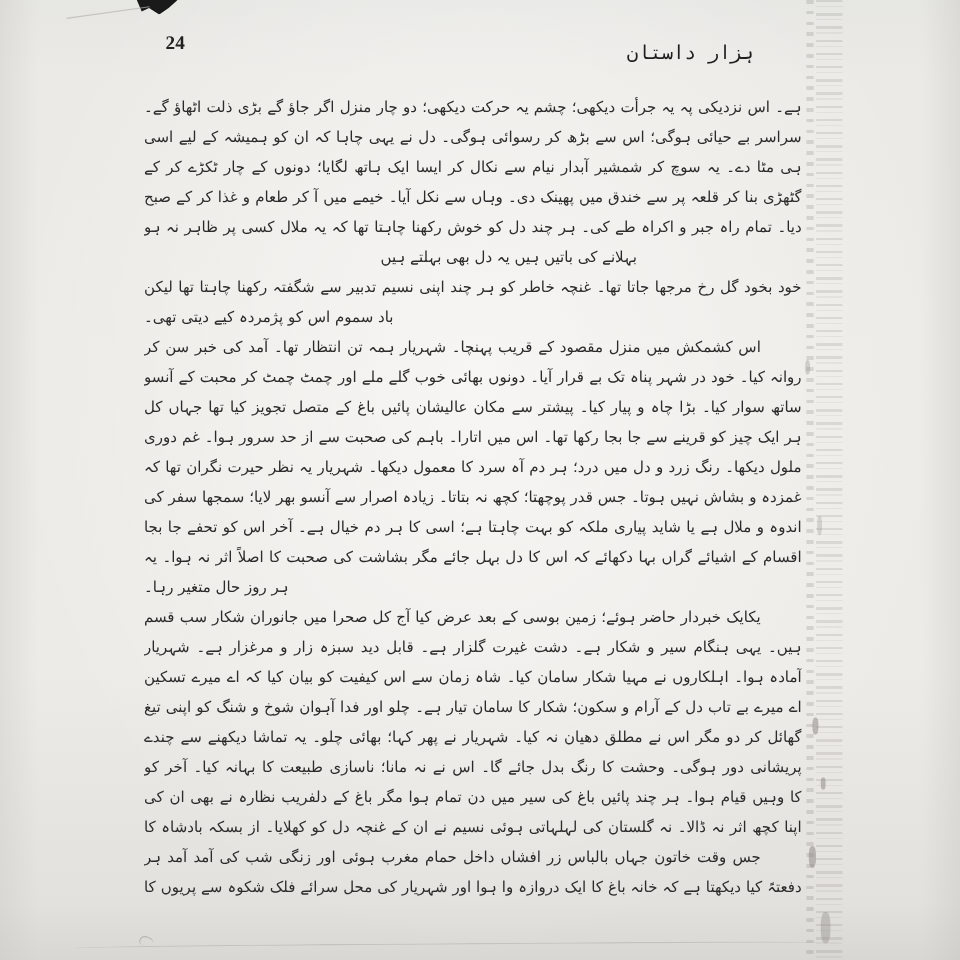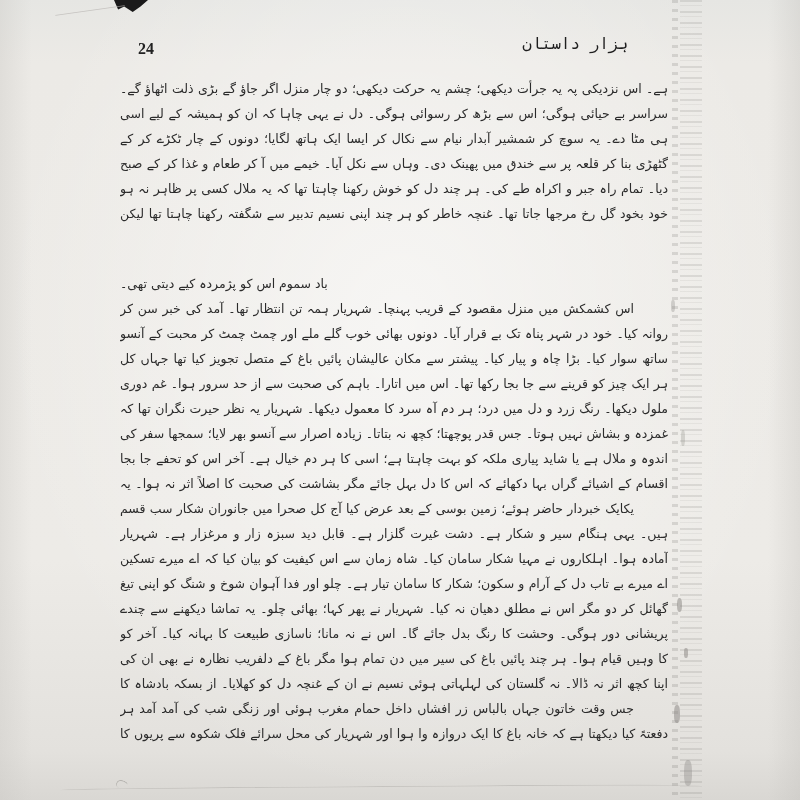--- a/index.html
+++ b/index.html
@@ -10,40 +10,40 @@
       linear-gradient(180deg, #e6e6e3 0%, #eceae6 8%, #edebe7 70%, #e3e1dd 94%, #d9d7d3 100%);
   }
   .page{
     position:absolute;inset:0;
     background:
       radial-gradient(ellipse at 50% 40%, rgba(255,255,255,.55) 0%, rgba(255,255,255,0) 70%),
       linear-gradient(90deg, rgba(200,198,194,.35) 0%, rgba(255,255,255,0) 4%, rgba(255,255,255,0) 96%, rgba(190,188,184,.30) 100%);
   }
   
   .page-number{
-    position:absolute;left:138px;top:40px;
+    position:absolute;left:138px;top:28px;
     font-family:"Liberation Serif",serif;font-weight:bold;
     font-size:16px;color:#222;
   }
   .book-title{
     position:absolute;right:172px;top:34px;direction:rtl;
     font-size:16px;color:#1f1f1f;font-family:Liberation Mono, monospace;
   }
   
   .text-block{
     position:absolute;left:120px;top:76px;width:548px;direction:rtl;
   }
   .line{
     height:25px;line-height:25px;overflow:hidden;
     font-size:12.5px;color:#2b2b2b;
     text-rendering:optimizeLegibility;
   }
   .line.justify{text-align:justify;text-align-last:justify;}
   .line.indent{text-align:justify;text-align-last:justify;padding-right:34px;}
-  .line.left{text-align:left;margin-top:45px;}
+  .line.left{text-align:left;}
   .line.center{text-align:center;padding-left:60px;}
   
   .corner-mark{
     position:absolute;left:114px;top:0;width:34px;height:12px;
     background:#1a1a1a;
     clip-path:polygon(0 0,100% 0,78% 55%,55% 100%,30% 55%,12% 80%);
   }
   .crease{
     position:absolute;left:55px;top:10px;width:70px;height:1px;
     background:#b6b4b0;transform:rotate(-8deg);opacity:.7;
@@ -98,30 +98,32 @@
 
   <div class="page-number">24</div>
   <div class="book-title">ہزار داستان</div>
 
   <div class="text-block">
       <div class="line justify">ہے۔ اس نزدیکی پہ یہ جرأت دیکھی؛ چشم یہ حرکت دیکھی؛ دو چار منزل اگر جاؤ گے بڑی ذلت اٹھاؤ گے۔ طرح دینے میں</div>
       <div class="line justify">سراسر بے حیائی ہوگی؛ اس سے بڑھ کر رسوائی ہوگی۔ دل نے یہی چاہا کہ ان کو ہمیشہ کے لیے اسی بستر پر سلا دے۔ یہ جھگڑا</div>
       <div class="line justify">ہی مٹا دے۔ یہ سوچ کر شمشیر آبدار نیام سے نکال کر ایسا ایک ہاتھ لگایا؛ دونوں کے چار ٹکڑے کر کے جھنگ بنایا۔ نعشوں کو</div>
       <div class="line justify">گٹھڑی بنا کر قلعہ پر سے خندق میں پھینک دی۔ وہاں سے نکل آیا۔ خیمے میں آ کر طعام و غذا کر کے صبح کی۔ بعد نماز کوچ کا حکم</div>
       <div class="line justify">دیا۔ تمام راہ جبر و اکراہ طے کی۔ ہر چند دل کو خوش رکھنا چاہتا تھا کہ یہ ملال کسی پر ظاہر نہ ہو مگر استغفر اللہ   ع</div>
+      <div class="line center">بہلانے کی باتیں ہیں یہ دل بھی بہلتے ہیں</div>
       <div class="line justify">خود بخود گل رخ مرجھا جاتا تھا۔ غنچہ خاطر کو ہر چند اپنی نسیم تدبیر سے شگفتہ رکھنا چاہتا تھا لیکن فطرتی غم اندرونی کی</div>
       <div class="line left">باد سموم اس کو پژمردہ کیے دیتی تھی۔</div>
       <div class="line indent">اس کشمکش میں منزل مقصود کے قریب پہنچا۔ شہریار ہمہ تن انتظار تھا۔ آمد کی خبر سن کر ارکان دولت کو بہر استقبال</div>
       <div class="line justify">روانہ کیا۔ خود در شہر پناہ تک بے قرار آیا۔ دونوں بھائی خوب گلے ملے اور چمٹ چمٹ کر محبت کے آنسو بہائے۔ پھر اپنے</div>
       <div class="line justify">ساتھ سوار کیا۔ بڑا چاہ و پیار کیا۔ پیشتر سے مکان عالیشان پائیں باغ کے متصل تجویز کیا تھا جہاں کل اسباب ضرورت اور</div>
       <div class="line justify">ہر ایک چیز کو قرینے سے جا بجا رکھا تھا۔ اس میں اتارا۔ باہم کی صحبت سے از حد سرور ہوا۔ غم دوری دور ہوا مگر اس کو حزین و</div>
       <div class="line justify">ملول دیکھا۔ رنگ زرد و دل میں درد؛ ہر دم آہ سرد کا معمول دیکھا۔ شہریار یہ نظر حیرت نگران تھا کہ اس کا کیا سبب ہے کہ دل</div>
       <div class="line justify">غمزدہ و بشاش نہیں ہوتا۔ جس قدر پوچھتا؛ کچھ نہ بتاتا۔ زیادہ اصرار سے آنسو بھر لایا؛ سمجھا سفر کی ایذا؛ دوستوں کا چھٹنا اس کا</div>
       <div class="line justify">اندوہ و ملال ہے یا شاید پیاری ملکہ کو بہت چاہتا ہے؛ اسی کا ہر دم خیال ہے۔ آخر اس کو تحفے جا بجا کے عجائب و غرائب انواع و</div>
       <div class="line justify">اقسام کے اشیائے گراں بہا دکھائے کہ اس کا دل بہل جائے مگر بشاشت کی صحبت کا اصلاً اثر نہ ہوا۔ یہ تدبیر کچھ کارگر نہ ہوئی؛</div>
+      <div class="line left">ہر روز حال متغیر رہا۔</div>
       <div class="line indent">یکایک خبردار حاضر ہوئے؛ زمین بوسی کے بعد عرض کیا آج کل صحرا میں جانوران شکار سب قسم کے یکجا</div>
       <div class="line justify">ہیں۔ یہی ہنگام سیر و شکار ہے۔ دشت غیرت گلزار ہے۔ قابل دید سبزہ زار و مرغزار ہے۔ شہریار شکار دوست تھا؛ چلنے پر</div>
       <div class="line justify">آمادہ ہوا۔ اہلکاروں نے مہیا شکار سامان کیا۔ شاہ زمان سے اس کیفیت کو بیان کیا کہ اے میرے تسکین دہ قلب محزون؛</div>
       <div class="line justify">اے میرے بے تاب دل کے آرام و سکون؛ شکار کا سامان تیار ہے۔ چلو اور فدا آہوان شوخ و شنگ کو اپنی تیغ آبدار سے</div>
       <div class="line justify">گھائل کر دو مگر اس نے مطلق دھیان نہ کیا۔ شہریار نے پھر کہا؛ بھائی چلو۔ یہ تماشا دیکھنے سے چندے جی بہل جائے گا۔</div>
       <div class="line justify">پریشانی دور ہوگی۔ وحشت کا رنگ بدل جائے گا۔ اس نے نہ مانا؛ ناسازی طبیعت کا بہانہ کیا۔ آخر کو شہریار کوچ کر گیا۔ ان</div>
       <div class="line justify">کا وہیں قیام ہوا۔ ہر چند پائیں باغ کی سیر میں دن تمام ہوا مگر باغ کے دلفریب نظارہ نے بھی ان کی بجھی ہوئی طبیعت پر</div>
       <div class="line justify">اپنا کچھ اثر نہ ڈالا۔ نہ گلستان کی لہلہاتی ہوئی نسیم نے ان کے غنچہ دل کو کھلایا۔ از بسکہ بادشاہ کا شکار کو جانا مشہور گھر گھر</div>
       <div class="line indent">جس وقت خاتون جہاں بالباس زر افشاں داخل حمام مغرب ہوئی اور زنگی شب کی آمد آمد ہر سمت پھیل گئی۔</div>
       <div class="line justify">دفعتہً کیا دیکھتا ہے کہ خانہ باغ کا ایک دروازہ وا ہوا اور شہریار کی محل سرائے فلک شکوہ سے پریوں کا ایک جھرمٹ نظر آیا۔</div>

